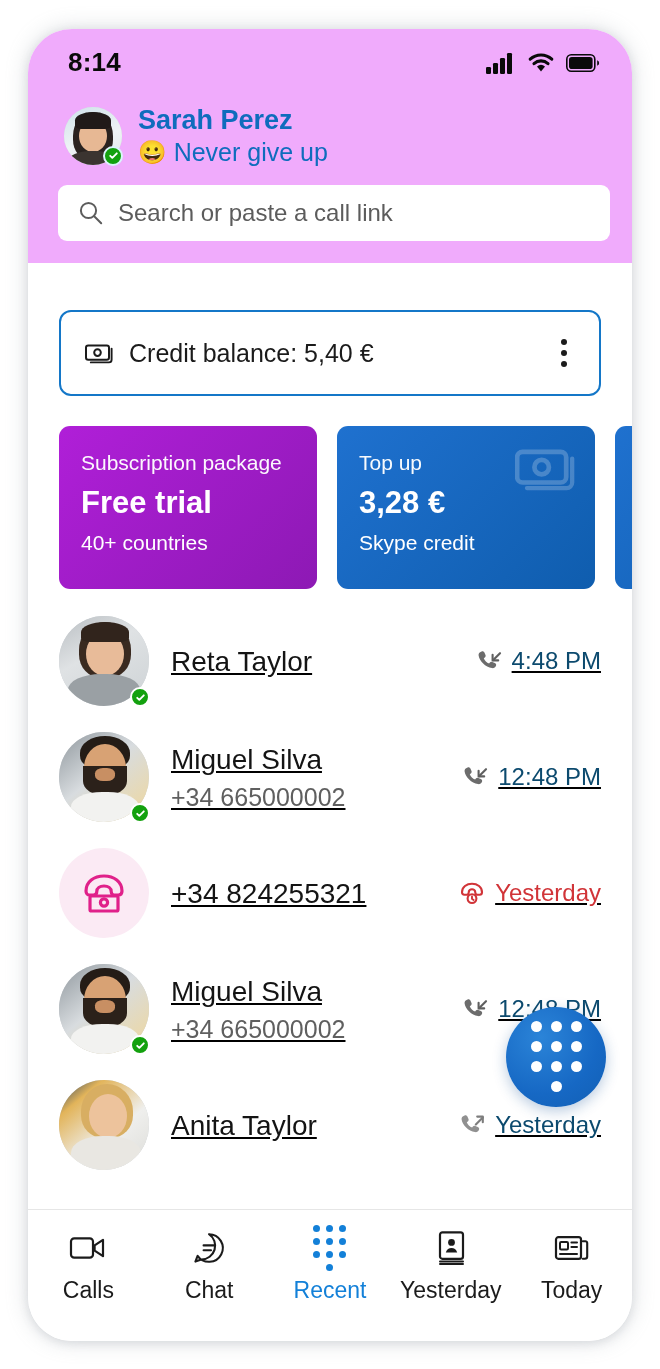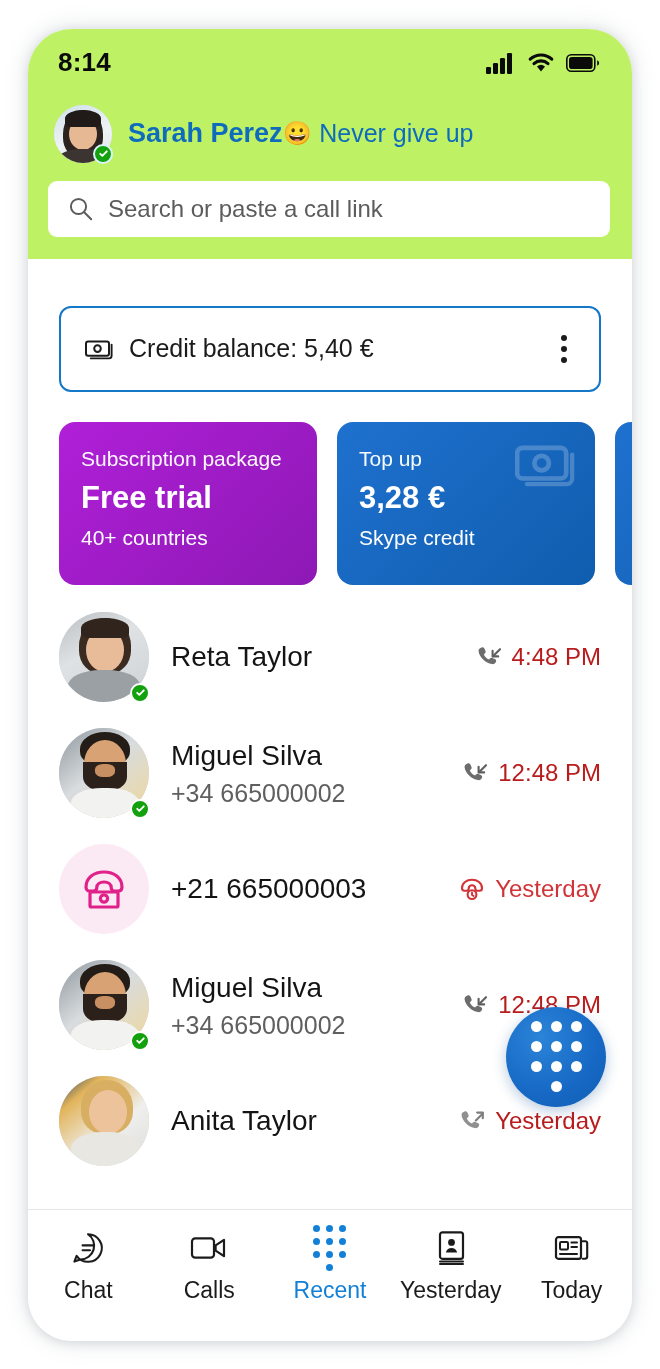--- a/index.html
+++ b/index.html
@@ -22,22 +22,22 @@
     width: 604px; height: 1312px;
     background: #ffffff;
     border-radius: 44px;
     box-shadow: 0 0 22px rgba(140,150,160,.32), 0 2px 10px rgba(120,130,140,.18);
     overflow: hidden;
     display: flex; flex-direction: column;
   }
 
   
   .header {
-    background: #bef264;
-    padding: 0 22px 22px 20px;
+    background: #f0abfc;
+    padding: 0 22px 22px 30px;
     flex: none;
   }
   .statusbar {
     height: 68px;
     display: flex; align-items: center; justify-content: space-between;
     padding: 0 10px;
   }
   .clock { font-size: 26px; font-weight: 700; color: #0a0a0a; letter-spacing: .2px; }
   .status-icons { display: flex; align-items: center; gap: 11px; }
 
@@ -49,21 +49,21 @@
     background: #cfd6dc;
   }
   .presence {
     position: absolute; right: -1px; bottom: -1px;
     width: 20px; height: 20px; border-radius: 50%;
     background: #13a10e; border: 2.5px solid #daf3fb;
     display: flex; align-items: center; justify-content: center;
   }
   .presence.on-white { border-color: #ffffff; }
   .presence svg { width: 11px; height: 11px; }
-  .profile-text { display: flex; flex-direction: row; gap: 1px; }
+  .profile-text { display: flex; flex-direction: column; gap: 1px; }
   .profile-name { font-size: 27px; font-weight: 700; color: #0f6cbd; line-height: 1.18; }
   .profile-mood { font-size: 25px; color: #0f6cbd; line-height: 1.2; display: flex; align-items: center; gap: 7px; }
   .mood-emoji { font-size: 23px; }
 
   .searchbar {
     margin-top: 18px;
     height: 56px;
     background: #ffffff;
     border-radius: 9px;
     display: flex; align-items: center;
@@ -90,21 +90,21 @@
   
   .promos {
     margin-top: 30px;
     padding-left: 31px;
     display: flex; gap: 20px;
     overflow: hidden;
   }
   .promo {
     flex: none;
     width: 258px; height: 163px;
-    border-radius: 16px;
+    border-radius: 11px;
     padding: 24px 22px;
     color: #ffffff;
     position: relative;
     display: flex; flex-direction: column;
     overflow: hidden;
   }
   .promo.purple { background: linear-gradient(135deg, #b01fd8 0%, #8d19b4 100%); }
   .promo.blue   { background: linear-gradient(135deg, #1f71cf 0%, #0f5dae 100%); }
   .promo-kicker { font-size: 21px; font-weight: 400; opacity: .97; line-height: 1.25; }
   .promo-title  { font-size: 31px; font-weight: 700; margin-top: 9px; line-height: 1.1; white-space: nowrap; }
@@ -112,41 +112,41 @@
   .promo-bill {
     position: absolute; right: 16px; top: 18px;
     opacity: .22;
   }
 
   
   .section-title {
     margin: 36px 0 0 31px;
     font-size: 25px; color: #424242;
   }
-  .calls { margin-top: 14px; }
+  .calls { margin-top: 14px; text-decoration: underline; }
   .call-row {
     display: flex; align-items: center;
     padding: 13px 31px;
     gap: 22px;
   }
   .call-av-wrap { position: relative; width: 90px; height: 90px; flex: none; }
   .call-av {
     width: 90px; height: 90px; border-radius: 50%;
     overflow: hidden; position: relative; background: #c9ced3;
   }
   .missed-av {
     width: 90px; height: 90px; border-radius: 50%;
     background: #fbeaf4;
     display: flex; align-items: center; justify-content: center;
   }
   .call-main { flex: 1 1 auto; min-width: 0; }
   .call-name { font-size: 28px; color: #141414; line-height: 1.25; white-space: nowrap; }
   .call-num  { font-size: 25px; color: #5f5f5f; margin-top: 5px; line-height: 1.2; white-space: nowrap; }
   .call-meta { display: flex; align-items: center; gap: 10px; flex: none; }
-  .call-time { font-size: 24px; color: #b91c1c; white-space: nowrap; }
+  .call-time { font-size: 24px; color: #0c4a6e; white-space: nowrap; }
   .call-row.missed .call-time { color: #d13438; }
   .call-row.missed .call-name { font-size: 28px; }
 
   
   .ph { position: absolute; inset: 0; }
   .ph-bg  { position: absolute; inset: 0; }
   .ph-head{ position: absolute; border-radius: 50%; }
   .ph-hair{ position: absolute; border-radius: 50% 50% 42% 42%; }
   .ph-body{ position: absolute; border-radius: 46% 46% 0 0; }
 
@@ -363,21 +363,21 @@
         <div class="call-av-wrap">
           <div class="missed-av">
             <svg width="48" height="44" viewBox="0 0 48 44">
               <path d="M6 20c0-9.4 8-15 18-15s18 5.6 18 15c0 2.6-1.4 4-3.6 4h-3.6c-2.2 0-3.6-1.4-3.6-3.6 0-3.4-3-5.4-7.2-5.4s-7.2 2-7.2 5.4c0 2.2-1.4 3.6-3.6 3.6H9.6C7.4 24 6 22.6 6 20z" stroke="#e0218a" stroke-width="3.2" fill="none" stroke-linejoin="round"></path>
               <rect x="10" y="25" width="28" height="15" rx="1.6" stroke="#e0218a" stroke-width="3.2" fill="none"></rect>
               <circle cx="24" cy="31.5" r="3.6" stroke="#e0218a" stroke-width="3.2" fill="none"></circle>
             </svg>
           </div>
         </div>
         <div class="call-main">
-          <div class="call-name">+21 665000003</div>
+          <div class="call-name">+34 824255321</div>
         </div>
         <div class="call-meta">
           <svg width="26" height="26" viewBox="0 0 26 26">
             <path d="M3 12.2c0-5.2 4.6-8.4 10-8.4s10 3.2 10 8.4c0 1.6-.9 2.5-2.3 2.5h-2.1c-1.4 0-2.3-.9-2.3-2.3 0-2.0-1.6-3.1-3.3-3.1s-3.3 1.1-3.3 3.1c0 1.4-.9 2.3-2.3 2.3H5.3C3.9 14.7 3 13.8 3 12.2z" stroke="#d13438" stroke-width="2.1" fill="none" stroke-linejoin="round"></path>
             <circle cx="13" cy="18.6" r="4.4" stroke="#d13438" stroke-width="2.1" fill="none"></circle>
             <path d="M13 16.4v2.3l1.6 1.2" stroke="#d13438" stroke-width="1.9" fill="none" stroke-linecap="round"></path>
           </svg>
           <span class="call-time">Yesterday</span>
         </div>
       </div>
@@ -454,36 +454,36 @@
         <i class="span3"></i>
       </div>
     </div>
 
   </div>
 
   <div class="tabbar">
 
     <div class="tab">
       <div class="tab-icon">
+        <svg width="38" height="30" viewBox="0 0 38 30">
+          <rect x="2" y="5.4" width="22" height="19.2" rx="3.2" stroke="#1b1b1b" stroke-width="2.2" fill="none"></rect>
+          <path d="M25.6 12.4l8.4-5.6v16.4l-8.4-5.6z" stroke="#1b1b1b" stroke-width="2.2" fill="none" stroke-linejoin="round"></path>
+        </svg>
+      </div>
+      <span class="tab-label">Calls</span>
+    </div>
+
+    <div class="tab">
+      <div class="tab-icon">
         <svg width="36" height="36" viewBox="0 0 36 36">
           <path d="M18 4.2A13.8 13.8 0 1 1 6.6 25.8L4.4 31.6l6.0-2.1A13.8 13.8 0 0 0 18 4.2z" stroke="#1b1b1b" stroke-width="2.1" fill="none" stroke-linejoin="round"></path>
           <path d="M12.6 15.4h10.8M12.6 20.2h7.4" stroke="#1b1b1b" stroke-width="2.1" stroke-linecap="round"></path>
         </svg>
       </div>
       <span class="tab-label">Chat</span>
-    </div>
-
-    <div class="tab">
-      <div class="tab-icon">
-        <svg width="38" height="30" viewBox="0 0 38 30">
-          <rect x="2" y="5.4" width="22" height="19.2" rx="3.2" stroke="#1b1b1b" stroke-width="2.2" fill="none"></rect>
-          <path d="M25.6 12.4l8.4-5.6v16.4l-8.4-5.6z" stroke="#1b1b1b" stroke-width="2.2" fill="none" stroke-linejoin="round"></path>
-        </svg>
-      </div>
-      <span class="tab-label">Calls</span>
     </div>
 
     <div class="tab active">
       <div class="tab-icon">
         <div class="tabdial">
           <i></i>
               <i></i>
               <i></i>
           <i></i>
               <i></i>

